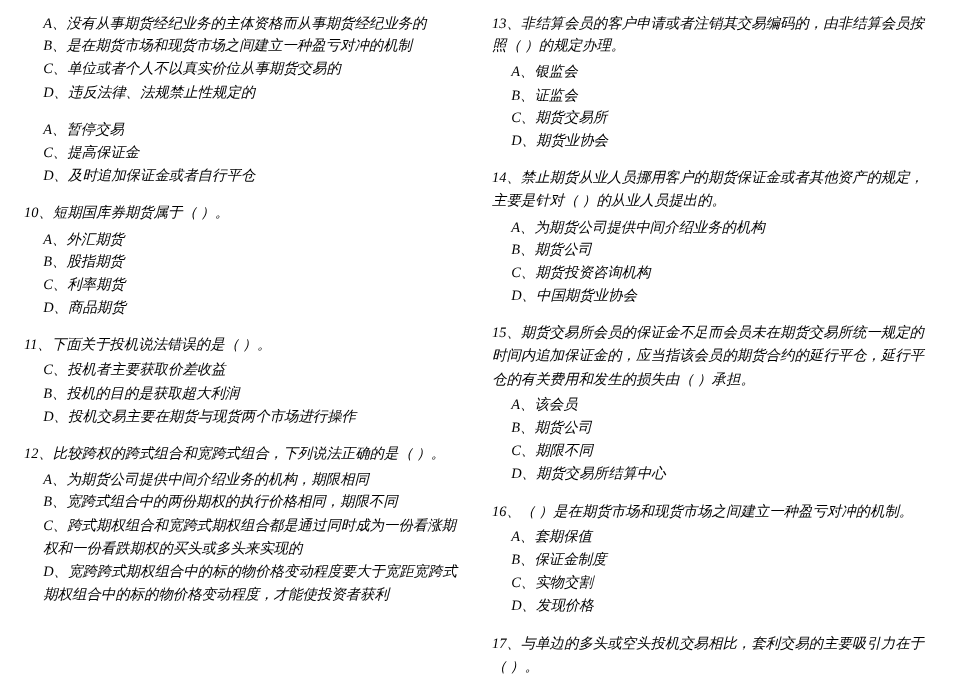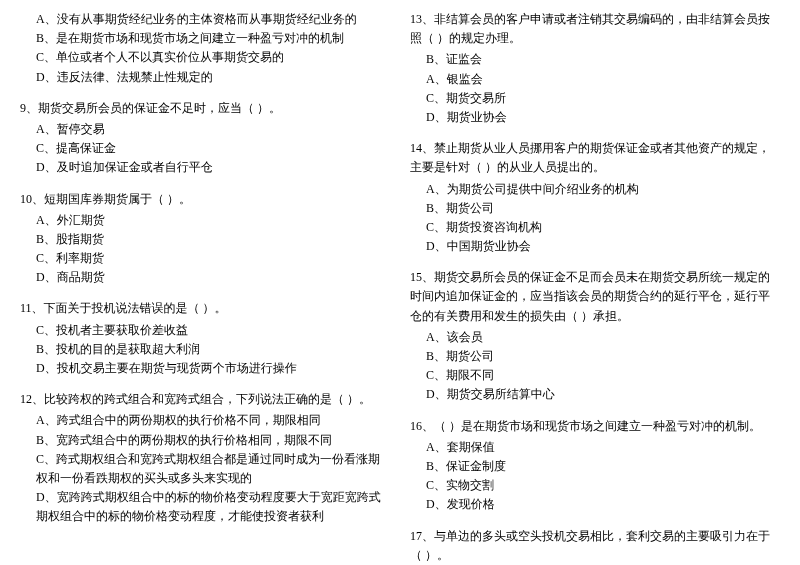--- a/index.html
+++ b/index.html
@@ -27,20 +27,21 @@
       width: 100%;
     }
     .column {
       flex: 1;
       display: flex;
       flex-direction: column;
       gap: 6px;
     }
     .question-block {
       margin-bottom: 6px;
+      font-style: italic;
     }
     .question-title {
       line-height: 1.6;
       text-indent: 0;
       margin-bottom: 2px;
     }
     .option {
       padding-left: 16px;
       line-height: 1.6;
     }
@@ -54,21 +55,20 @@
     <div class="column">
 
       <div class="question-block">
         <div class="option">A、没有从事期货经纪业务的主体资格而从事期货经纪业务的</div>
         <div class="option">B、是在期货市场和现货市场之间建立一种盈亏对冲的机制</div>
         <div class="option">C、单位或者个人不以真实价位从事期货交易的</div>
         <div class="option">D、违反法律、法规禁止性规定的</div>
       </div>
 
       <div class="question-block">
-        <div class="question-title">9、期货交易所会员的保证金不足时，应当（     ）。</div>
         <div class="option">A、暂停交易</div>
         <div class="option">C、提高保证金</div>
         <div class="option">D、及时追加保证金或者自行平仓</div>
       </div>
 
       <div class="question-block">
         <div class="question-title">10、短期国库券期货属于（     ）。</div>
         <div class="option">A、外汇期货</div>
         <div class="option">B、股指期货</div>
         <div class="option">C、利率期货</div>
@@ -77,33 +77,33 @@
 
       <div class="question-block">
         <div class="question-title">11、下面关于投机说法错误的是（     ）。</div>
         <div class="option">C、投机者主要获取价差收益</div>
         <div class="option">B、投机的目的是获取超大利润</div>
         <div class="option">D、投机交易主要在期货与现货两个市场进行操作</div>
       </div>
 
       <div class="question-block">
         <div class="question-title">12、比较跨权的跨式组合和宽跨式组合，下列说法正确的是（     ）。</div>
-        <div class="option">A、跨式组合中的两份期权的执行价格不同，期限相同</div>
+        <div class="option">A、为期货公司提供中间介绍业务的机构，期限相同</div>
         <div class="option">B、宽跨式组合中的两份期权的执行价格相同，期限不同</div>
         <div class="option">C、跨式期权组合和宽跨式期权组合都是通过同时成为一份看涨期权和一份看跌期权的买头或多头来实现的</div>
         <div class="option">D、宽跨跨式期权组合中的标的物价格变动程度要大于宽距宽跨式期权组合中的标的物价格变动程度，才能使投资者获利</div>
       </div>
     </div>
 
     <div class="column">
 
       <div class="question-block">
         <div class="question-title">13、非结算会员的客户申请或者注销其交易编码的，由非结算会员按照（     ）的规定办理。</div>
+        <div class="option">A、银监会</div>
         <div class="option">B、证监会</div>
-        <div class="option">A、银监会</div>
         <div class="option">C、期货交易所</div>
         <div class="option">D、期货业协会</div>
       </div>
 
       <div class="question-block">
         <div class="question-title">14、禁止期货从业人员挪用客户的期货保证金或者其他资产的规定，主要是针对（     ）的从业人员提出的。</div>
         <div class="option">A、为期货公司提供中间介绍业务的机构</div>
         <div class="option">B、期货公司</div>
         <div class="option">C、期货投资咨询机构</div>
         <div class="option">D、中国期货业协会</div>

